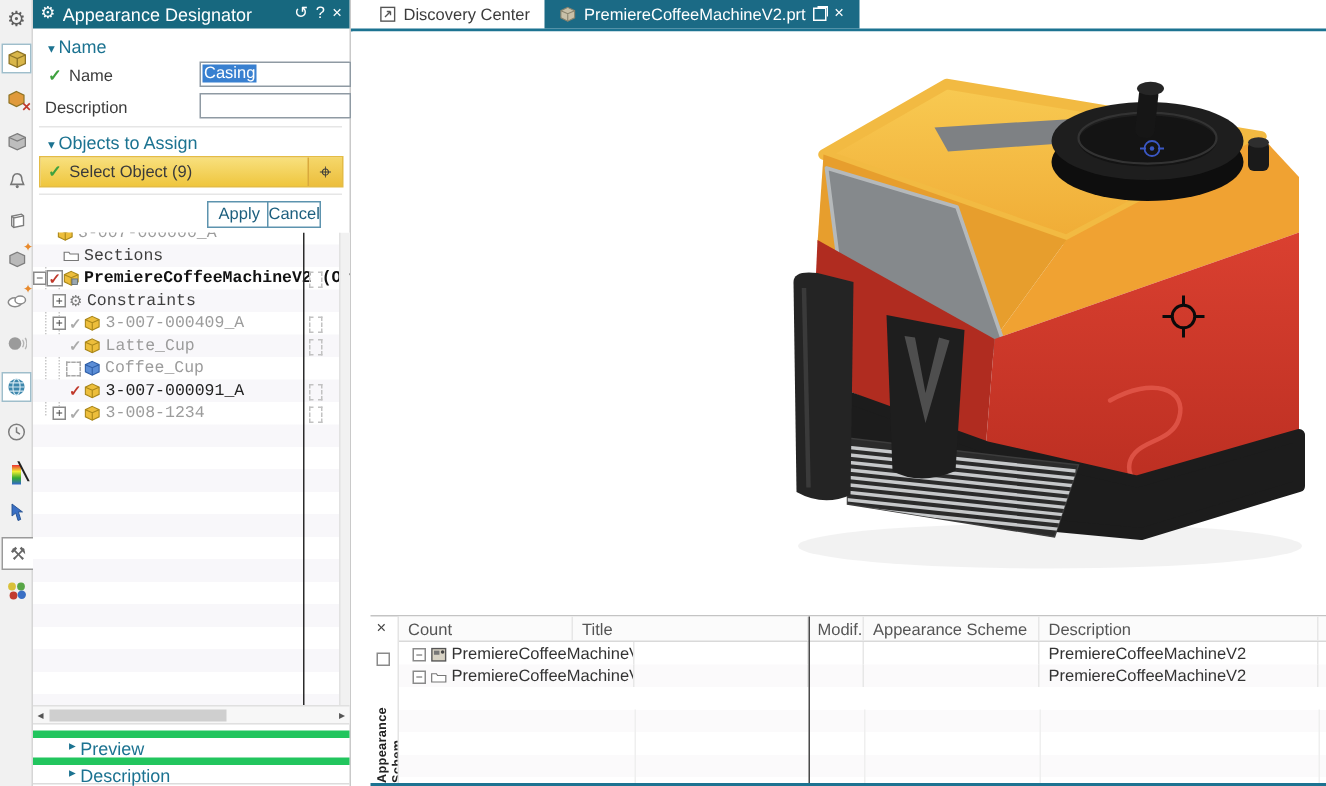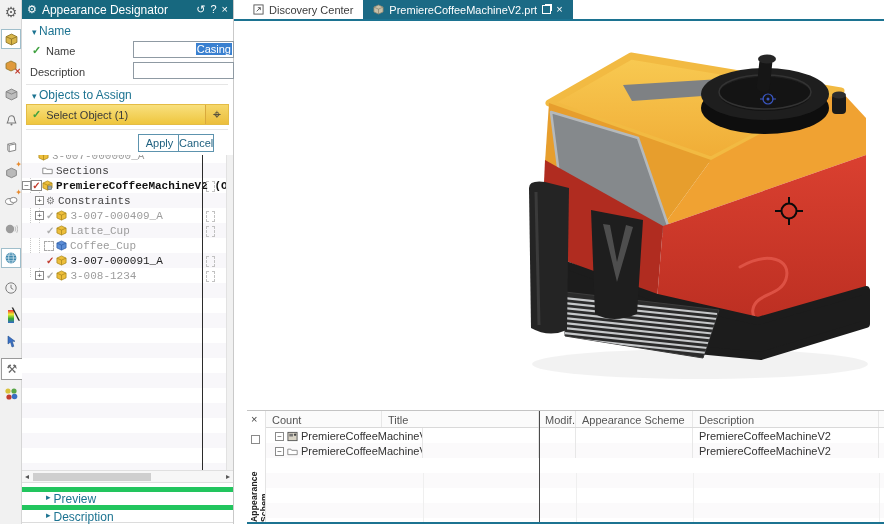--- a/index.html
+++ b/index.html
@@ -20,21 +20,21 @@
 
   
   .panel{position:absolute;left:22px;top:0;width:212px;height:524px;background:#fff;border-right:1px solid #C9C9C9;box-sizing:border-box;}
   .phead{position:absolute;left:0;top:0;width:100%;height:19px;background:#17687F;color:#fff;display:flex;align-items:center;gap:5px;padding:0 5px;box-sizing:border-box;font-size:12px;}
   .phead .t{flex:1;white-space:nowrap;overflow:hidden;}
   .phead .hic{font-size:11px;cursor:default;line-height:1;}
   .sech{position:absolute;left:10px;color:#1C7391;font-size:12px;}
   .sech::before{content:"▾ ";font-size:9px;}
   .lbl{position:absolute;color:#3c3c3c;}
   .chkmark{color:#3FA13F;font-weight:bold;font-size:11px;}
-  .inputbox{position:absolute;width:97px;height:15px;border:1px solid #8F9AA3;background:#fff;font-size:11px;line-height:15px;padding:0 1px;overflow:hidden;text-align:right;}
+  .inputbox{position:absolute;width:97px;height:15px;border:1px solid #8F9AA3;background:#fff;font-size:11px;line-height:15px;padding:0 1px;overflow:hidden;}
   .selhl{background:#3980D0;color:#fff;padding:0 1px;}
   .sep{position:absolute;left:4px;right:5px;height:1px;background:#E6E6E6;}
   .ybar{position:absolute;left:4px;top:104px;width:203px;height:21px;display:flex;align-items:center;
         background:linear-gradient(180deg,#F8E07E,#EFC63E);border:1px solid #E4BC45;box-sizing:border-box;}
   .ybar .ylab{flex:1;padding-left:5px;color:#3a3a3a;white-space:nowrap;}
   .ybar .ycross{width:22px;height:100%;border-left:1px solid #D9A93C;display:flex;align-items:center;justify-content:center;background:linear-gradient(180deg,#F5D76A,#ECBE3C);}
   .ybar .ycross::after{content:"⌖";font-size:14px;color:#3a3a3a;}
   .btn{position:absolute;top:134px;height:18px;box-sizing:border-box;font-size:11px;text-align:center;line-height:16px;cursor:default;}
   .btn.ok{left:63px;width:50px;background:#1D6893;border:1px solid #1D6893;color:#fff;margin-top:36px;}
   .btn.sec2{background:#fff;border:1px solid #5D93AE;color:#1D5F7E;}
@@ -196,21 +196,21 @@
     <span class="chkmark" style="position:absolute;left:10px;top:44px">✓</span>
     <div class="lbl" style="left:24px;top:45px">Name</div>
     <div class="inputbox" style="left:111px;top:41px"><span class="selhl">Casing</span></div>
     <div class="lbl" style="left:8px;top:66px">Description</div>
     <div class="inputbox" style="left:111px;top:62px"></div>
     <div class="sep" style="top:84px"></div>
 
     <div class="sech" style="top:88px">Objects to Assign</div>
     <div class="ybar">
       <span class="chkmark" style="padding-left:5px">✓</span>
-      <span class="ylab">Select Object (1)</span>
+      <span class="ylab">Select Object (9)</span>
       <span class="ycross"></span>
     </div>
     <div class="sep" style="top:129px"></div>
 
     <div class="btn ok">OK</div>
     <div class="btn sec2" style="left:116px;width:43px">Apply</div>
     <div class="btn sec2" style="left:156px;width:36px">Cancel</div>
 
     <div class="tree">
       <div class="fill-stripes"></div>

